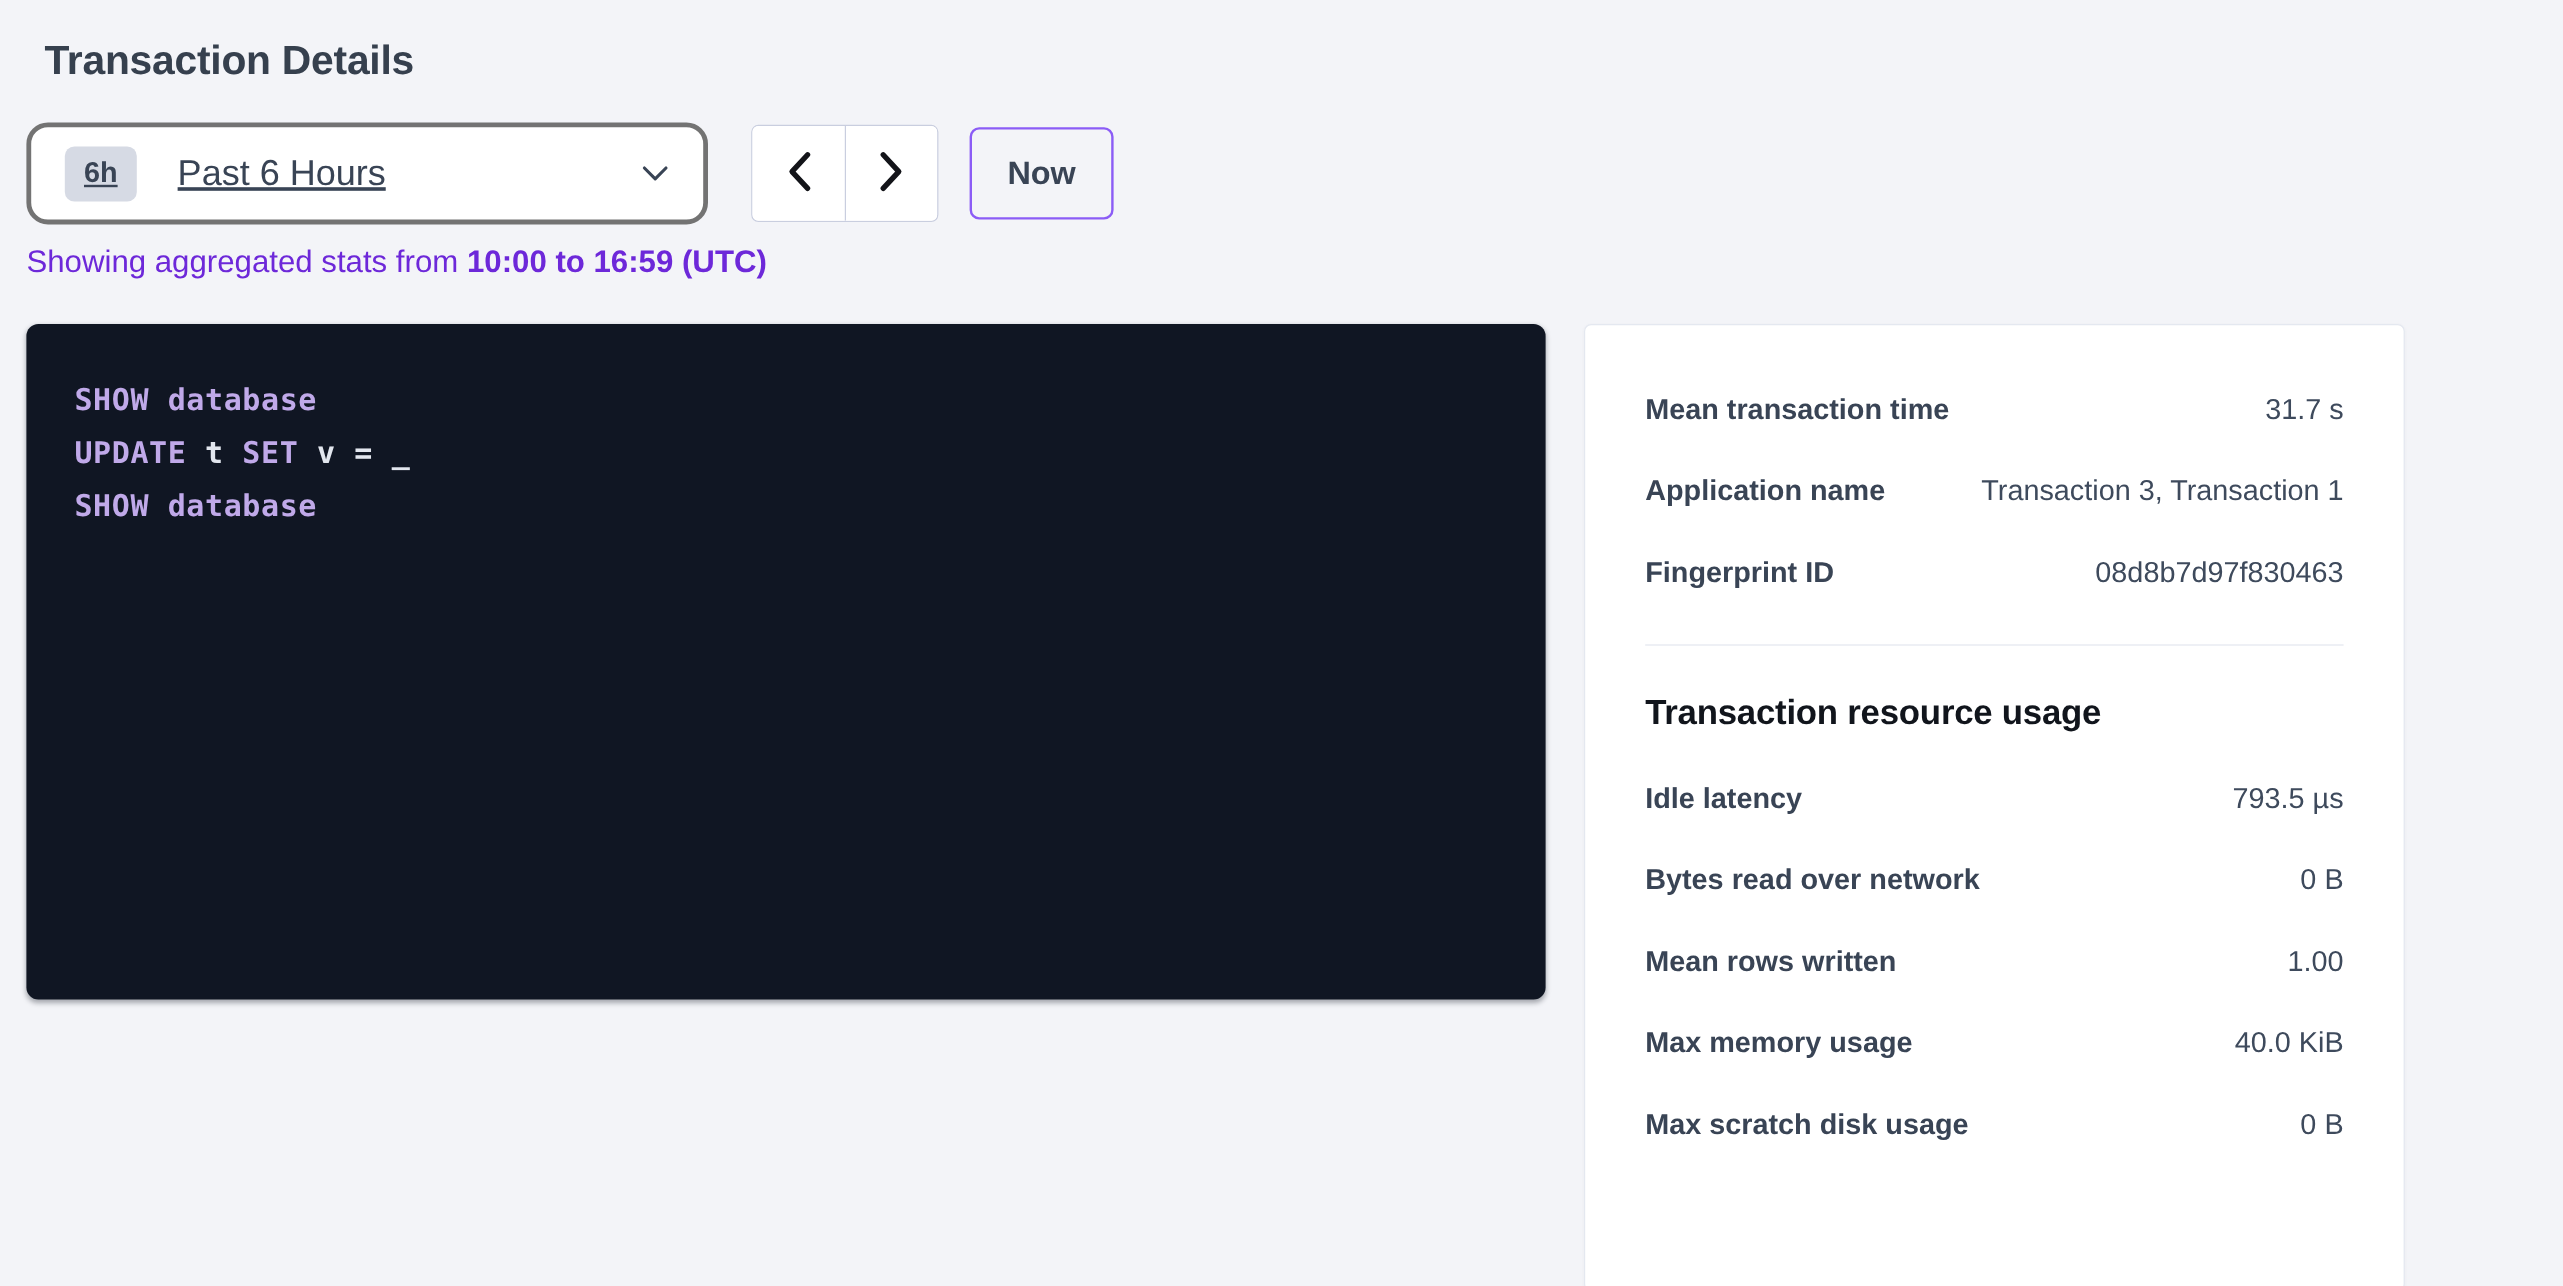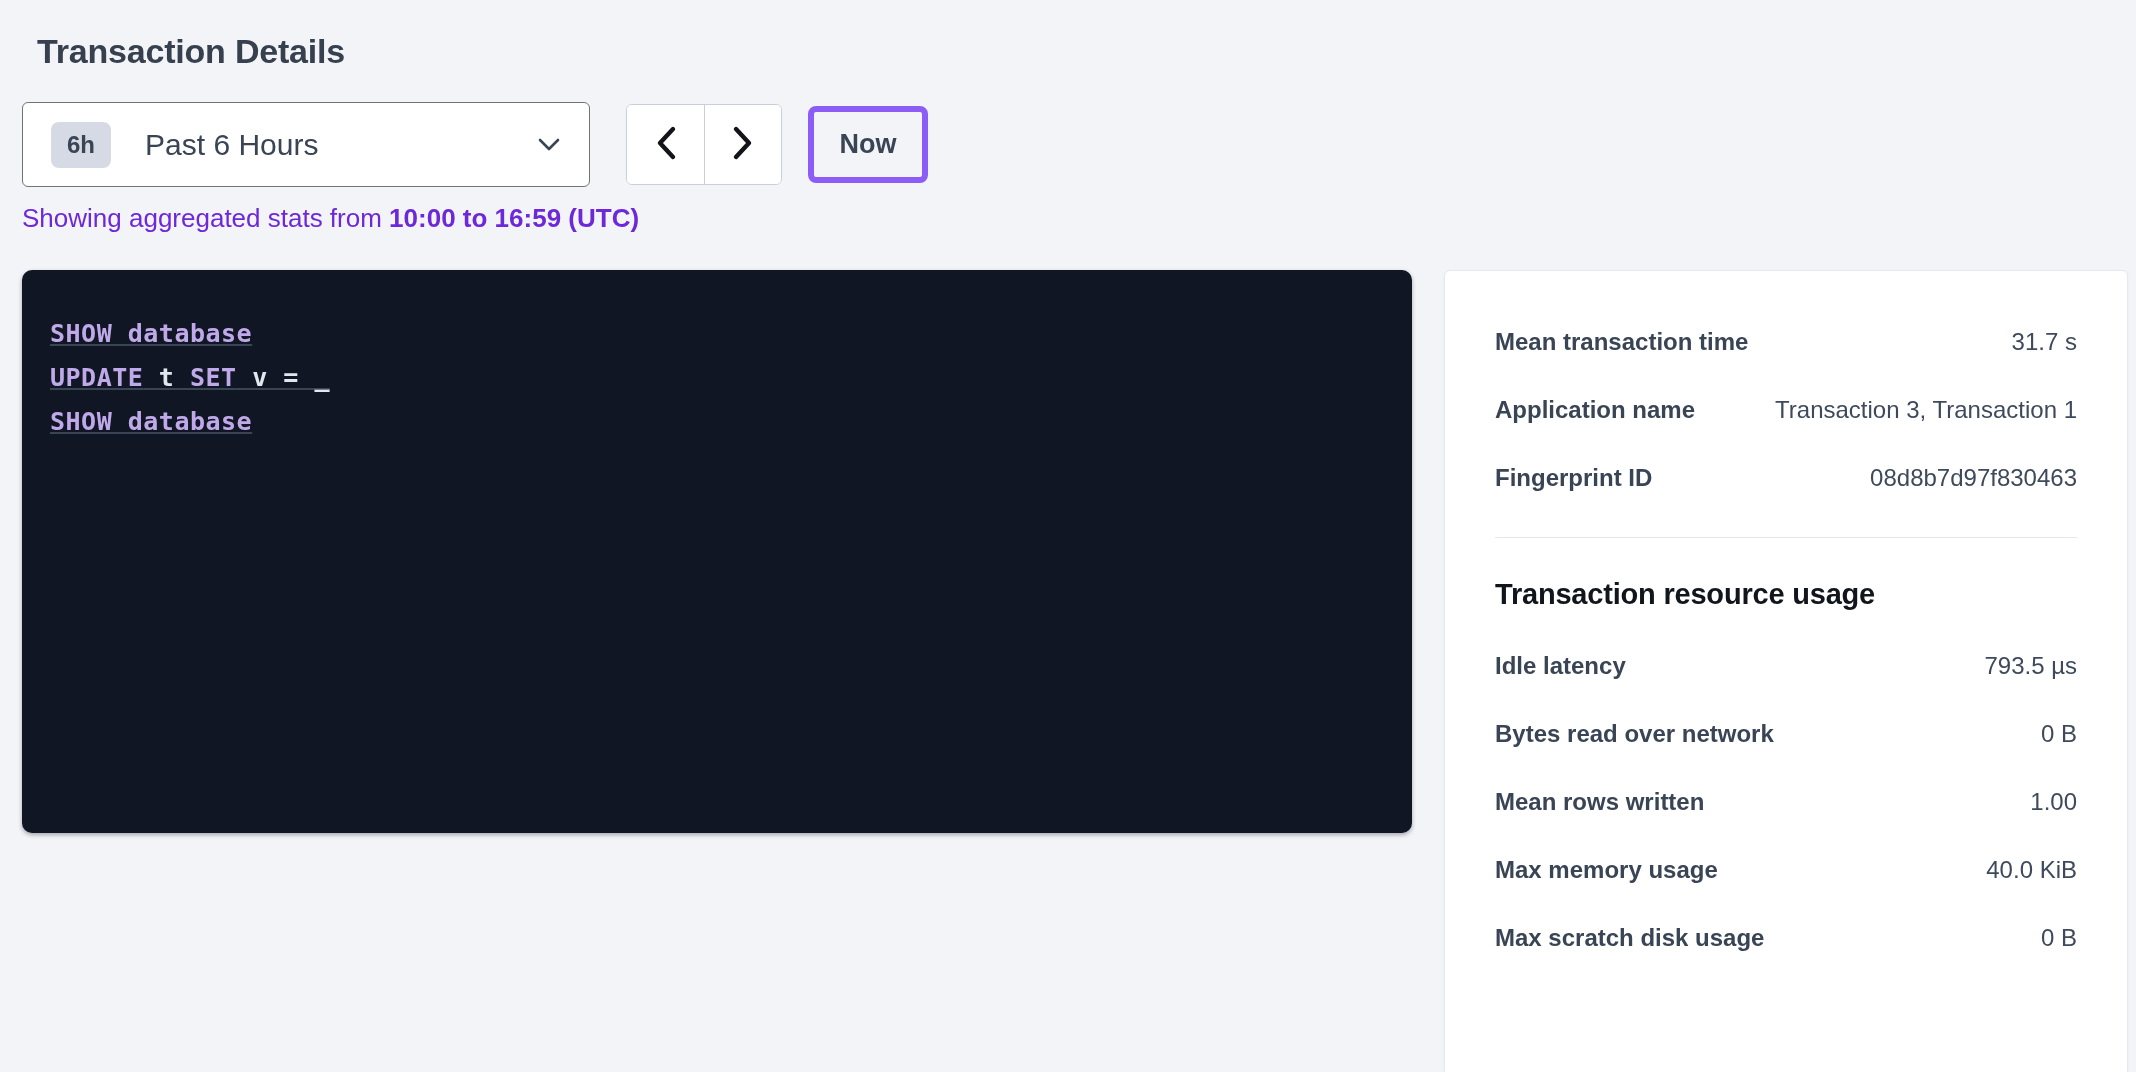--- a/index.html
+++ b/index.html
@@ -30,27 +30,28 @@
   .controls{
     display:flex;
     align-items:center;
     margin-top:29px;
     height:85px;
   }
   .dropdown{
     width:568px;
     height:85px;
     background:#ffffff;
-    border:1px solid #737373;
-    border-radius:6px;
+    border:4px solid #737373;
+    border-radius:18px;
     display:flex;
     align-items:center;
     box-sizing:border-box;
     padding:0 28px 0 28px;
     cursor:pointer;
+    text-decoration:underline;
   }
   .range-badge{
     background:#d6dae4;
     border-radius:8px;
     font-weight:700;
     font-size:24px;
     line-height:24px;
     padding:11px 16px;
     color:#394455;
   }
@@ -81,21 +82,21 @@
     border:none;
     padding:0;
     cursor:pointer;
   }
   .nav-btn + .nav-btn{border-left:1px solid #c9cedf;}
   .now-btn{
     margin-left:26px;
     height:77px;
     width:120px;
     background:transparent;
-    border:6px solid #8b5cf6;
+    border:2px solid #8b5cf6;
     border-radius:8px;
     font-family:"Liberation Sans", sans-serif;
     font-size:27px;
     font-weight:700;
     color:#394455;
     cursor:pointer;
   }
   .caption{
     margin-top:15px;
     font-size:26px;
@@ -103,28 +104,27 @@
     line-height:32px;
   }
   .caption b{font-weight:700;}
   
   .main{
     display:flex;
     align-items:flex-start;
     margin-top:36px;
   }
   .sql-box{
-    width:1390px;
+    width:1266px;
     height:563px;
     background:#101623;
     border-radius:10px;
     box-sizing:border-box;
-    padding:42px 28px;
+    padding:42px 40px;
     box-shadow:0 2px 4px rgba(16,22,35,0.35);
-    text-decoration:underline;
   }
   .sql-line{
     font-family:"DejaVu Sans Mono","Liberation Mono",monospace;
     font-size:25px;
     line-height:44px;
     font-weight:700;
     white-space:pre;
     letter-spacing:0.5px;
   }
   .kw{color:#c0a9e9;}

